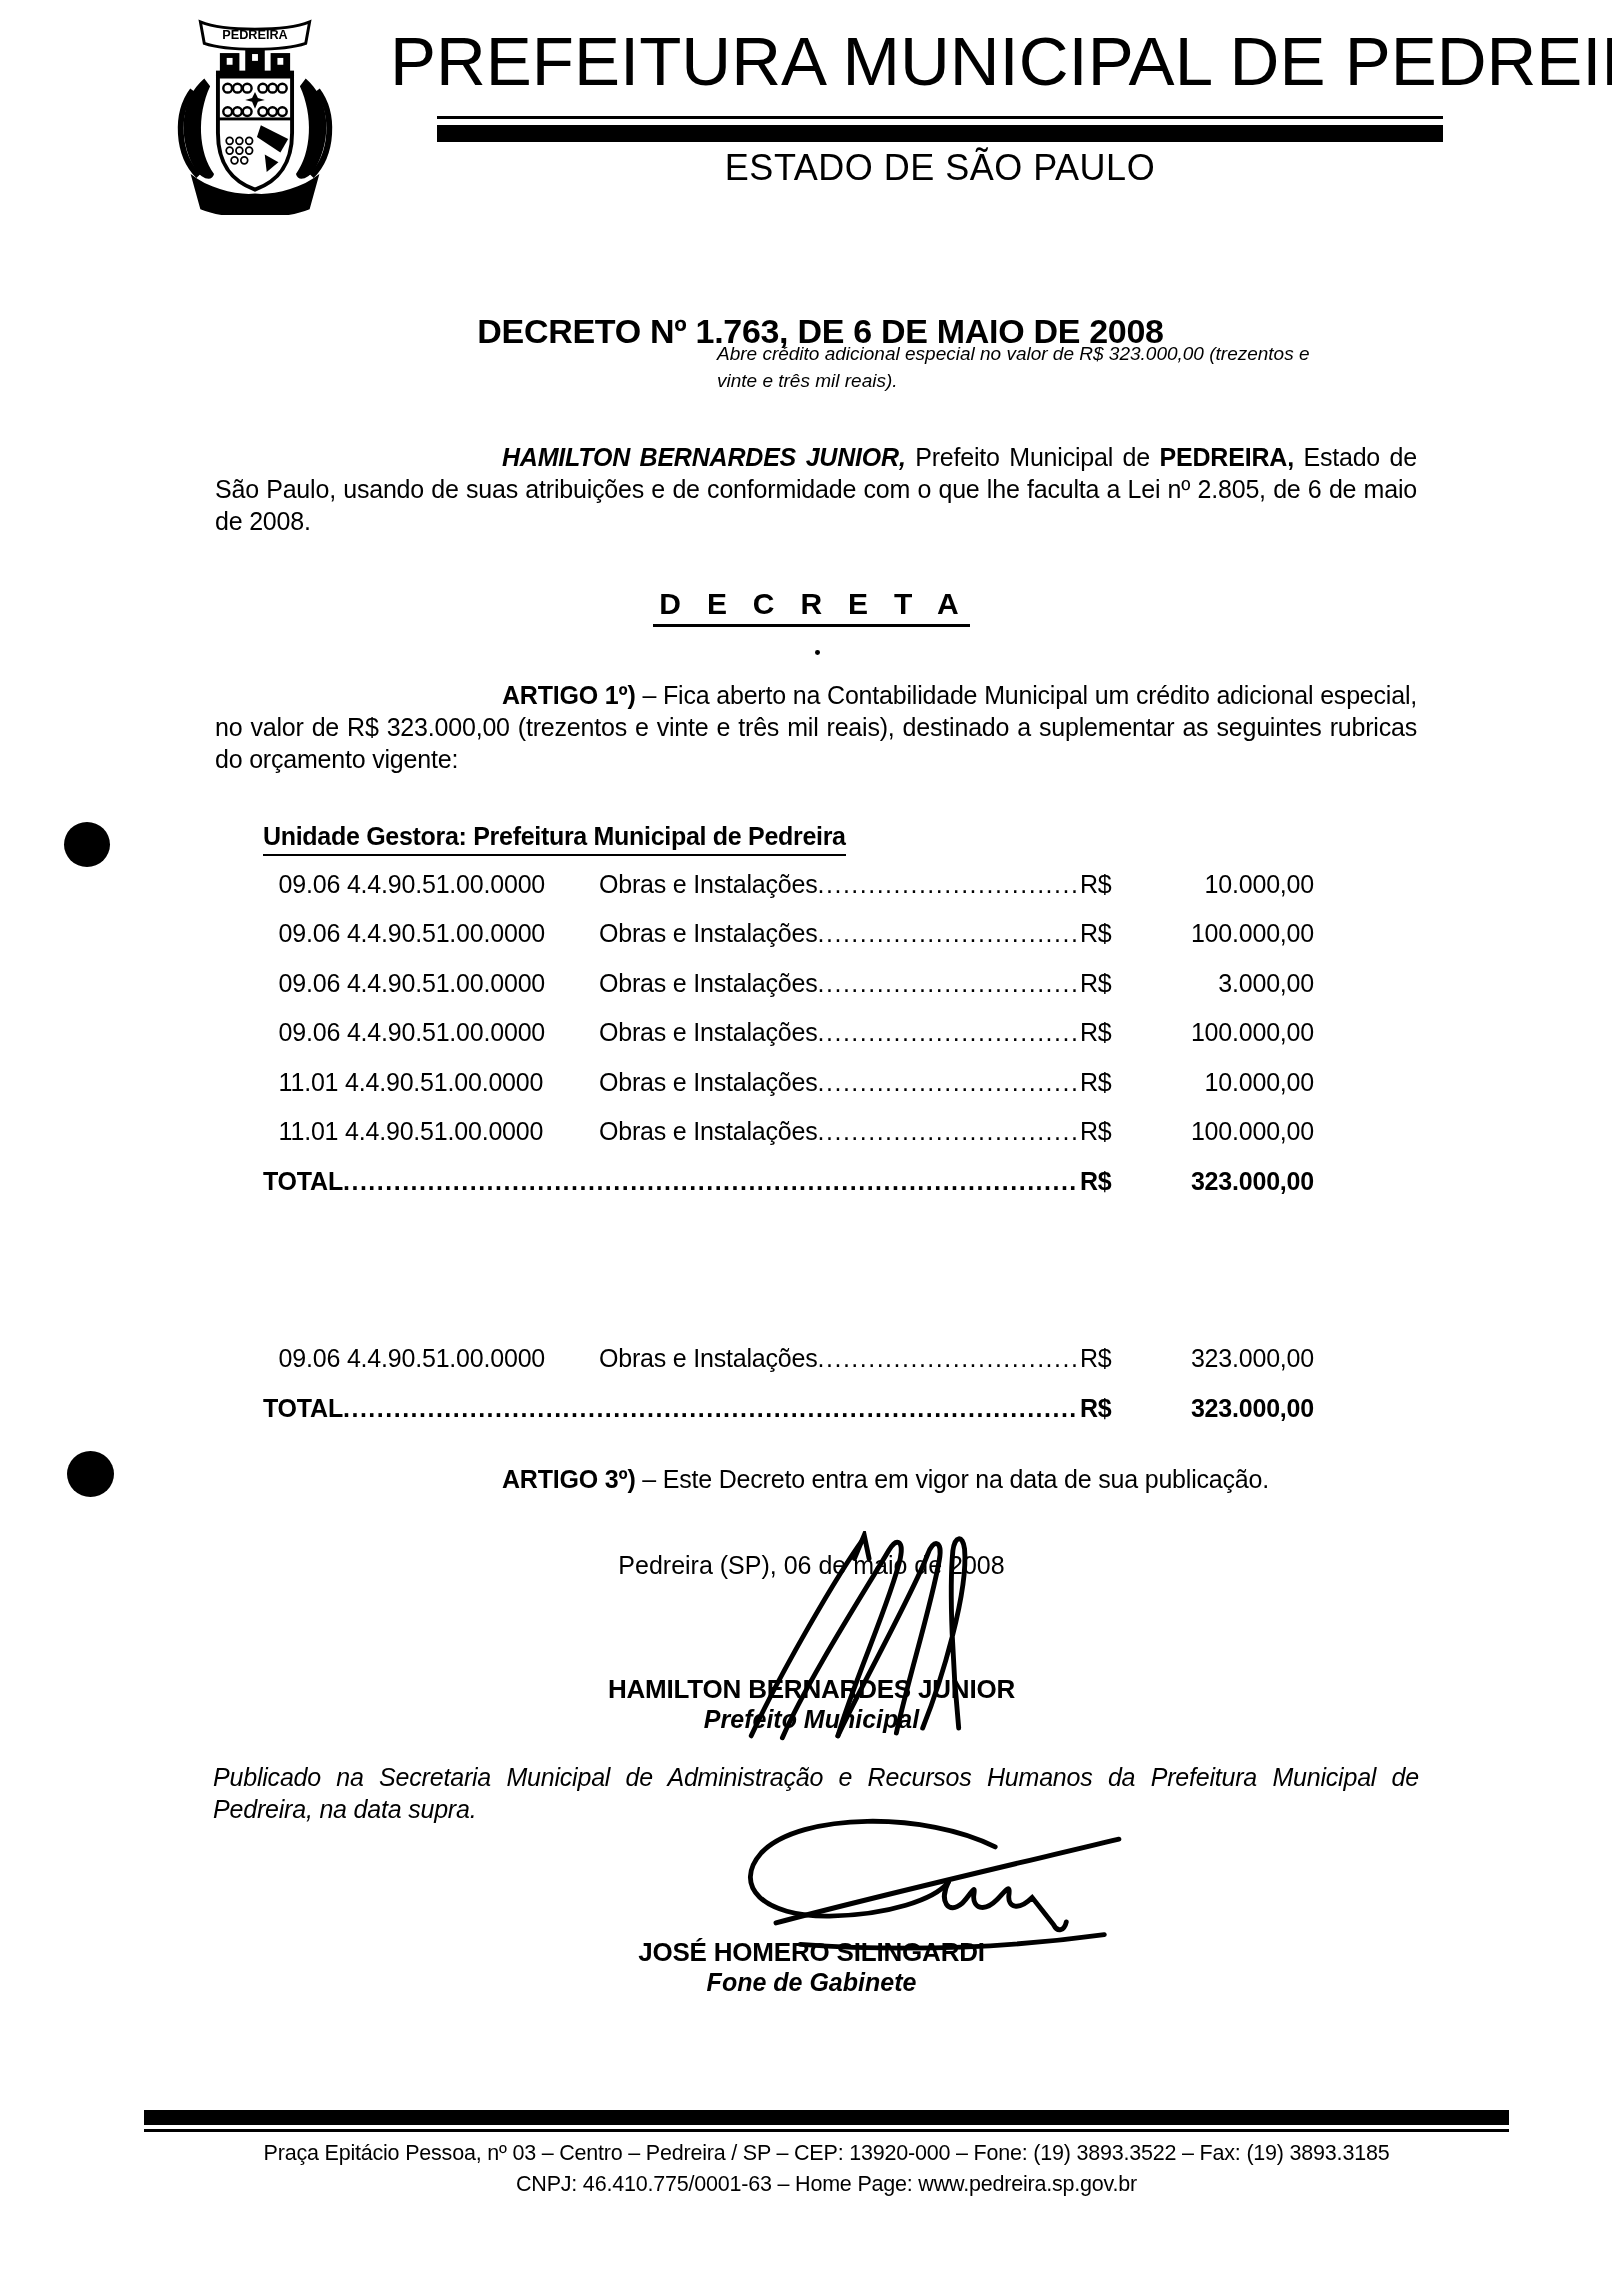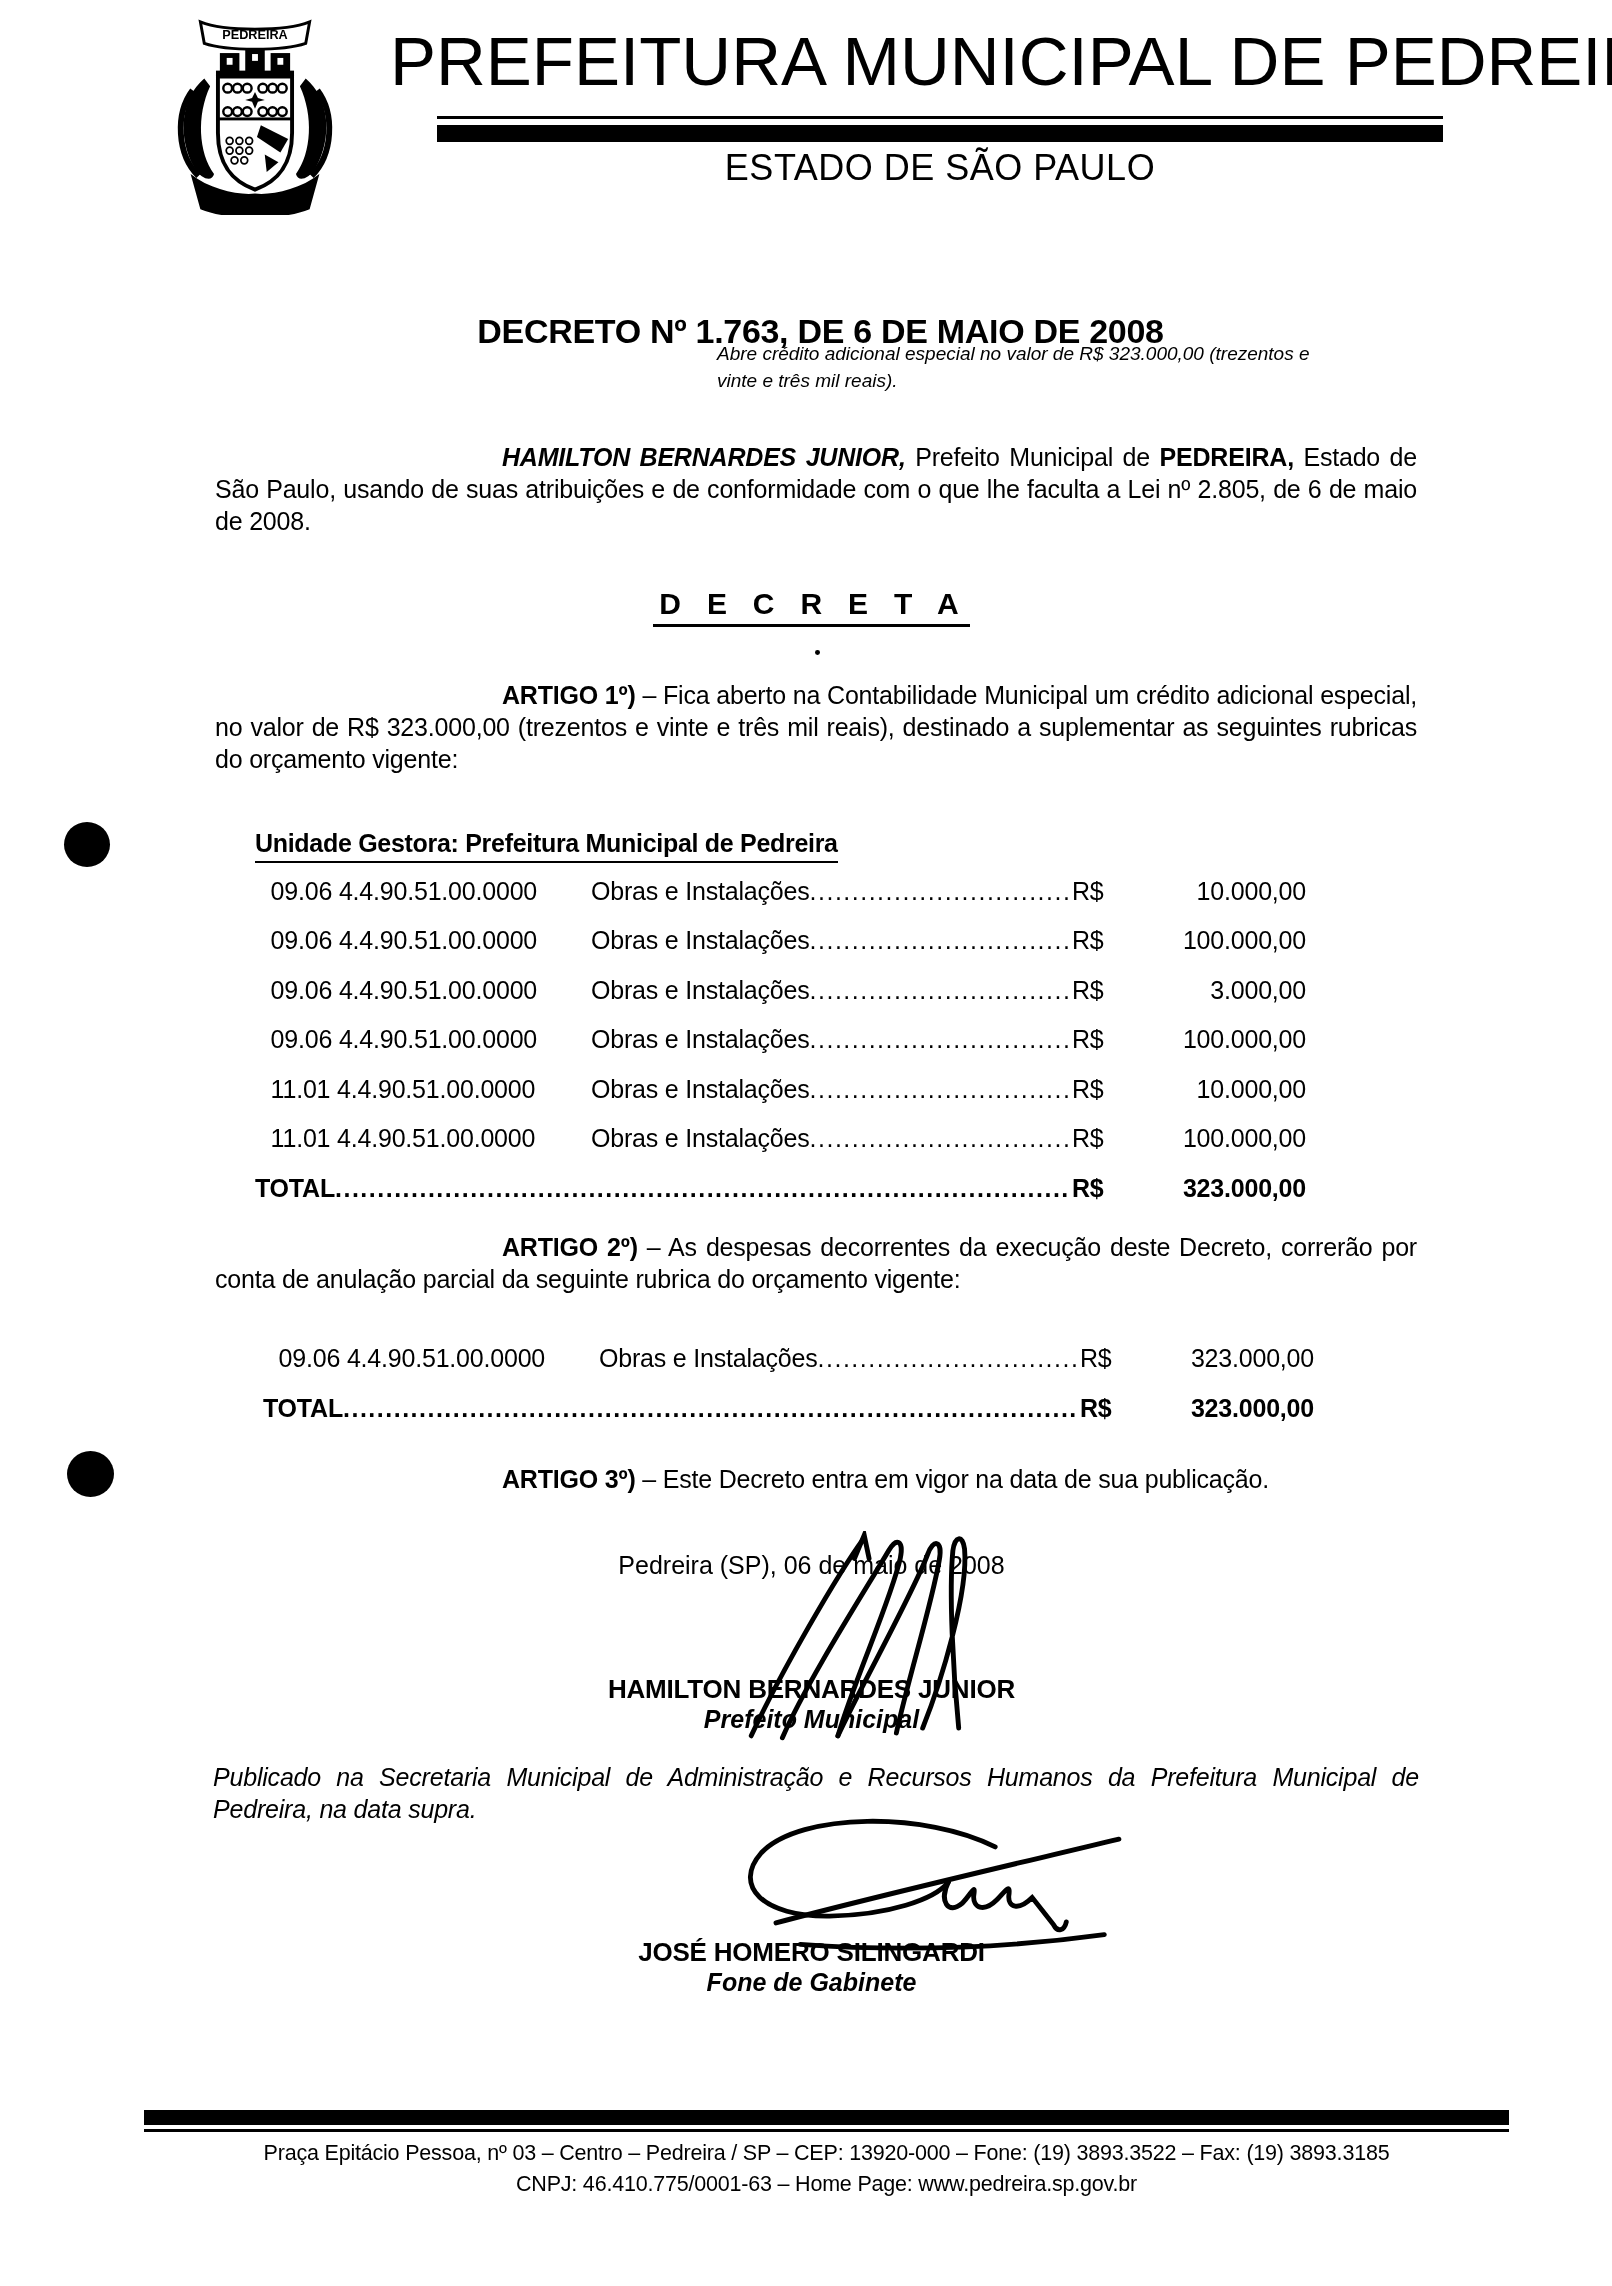--- a/index.html
+++ b/index.html
@@ -140,21 +140,21 @@
 
   <p class="abs para indent" style="left:215px;top:441px;width:1202px;margin:0;"><span class="bi">HAMILTON BERNARDES JUNIOR,</span><span> Prefeito Municipal de </span><span class="b">PEDREIRA,</span><span> Estado de São Paulo, usando de suas atribuições e de conformidade com o que lhe faculta a Lei nº 2.805, de 6 de maio de 2008.</span></p>
 
   <div class="abs center decreta" style="left:207px;top:587px;width:1209px;">
     <span>D E C R E T A</span>
   </div>
   <div class="abs stray-dot" style="left:815px;top:650px;"></div>
 
   <p class="abs para indent" style="left:215px;top:679px;width:1202px;margin:0;"><span class="b">ARTIGO 1º)</span><span> – Fica aberto na Contabilidade Municipal um crédito adicional especial, no valor de R$ 323.000,00 (trezentos e vinte e três mil reais), destinado a suplementar as seguintes rubricas do orçamento vigente:</span></p>
 
-  <div class="abs tbl" style="left:255px;top:822px;margin-top:7px;">
+  <div class="abs tbl" style="left:263px;top:822px;">
     <span class="tbl-header">Unidade Gestora: Prefeitura Municipal de Pedreira</span>
     <div class="rows">
 
         <div class="trow">
           <span class="code">09.06 4.4.90.51.00.0000</span>
           <span class="desc-cell">
             <span class="desc">Obras e Instalações</span>
             <span class="leader"></span>
           </span>
           <span class="cur">R$</span>
@@ -214,21 +214,20 @@
     <div class="trow total">
       <span class="tlabel">TOTAL</span>
       <span class="desc-cell">
           <span class="leader"></span>
         </span>
       <span class="cur">R$</span>
       <span class="val">323.000,00</span>
     </div>
   </div>
 
-  <p class="abs para indent" style="left:215px;top:1231px;width:1202px;margin:0;"><span class="b">ARTIGO 2º)</span><span> – As despesas decorrentes da execução deste Decreto, correrão por conta de anulação parcial da seguinte rubrica do orçamento vigente:</span></p>
 
   <div class="abs tbl" style="left:263px;top:1344px;">
     <div class="rows" style="margin-top:0;">
 
         <div class="trow">
           <span class="code">09.06 4.4.90.51.00.0000</span>
           <span class="desc-cell">
             <span class="desc">Obras e Instalações</span>
             <span class="leader"></span>
           </span>

